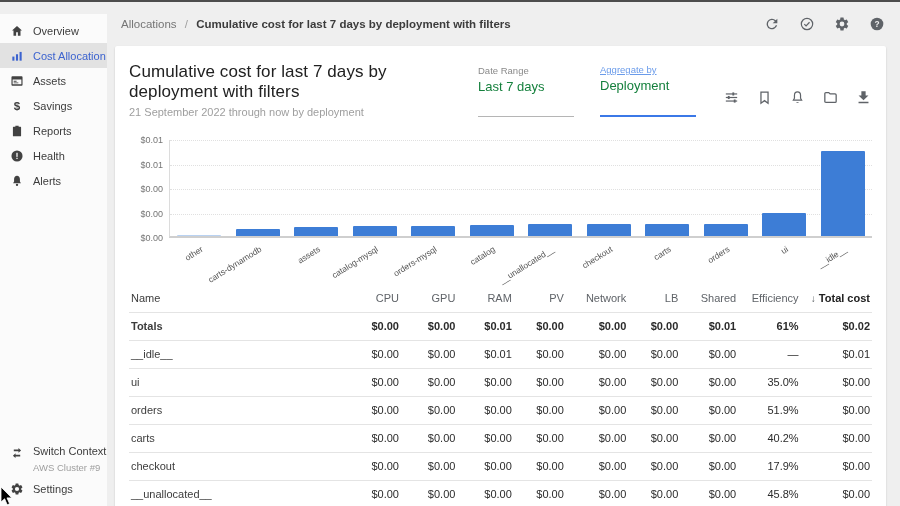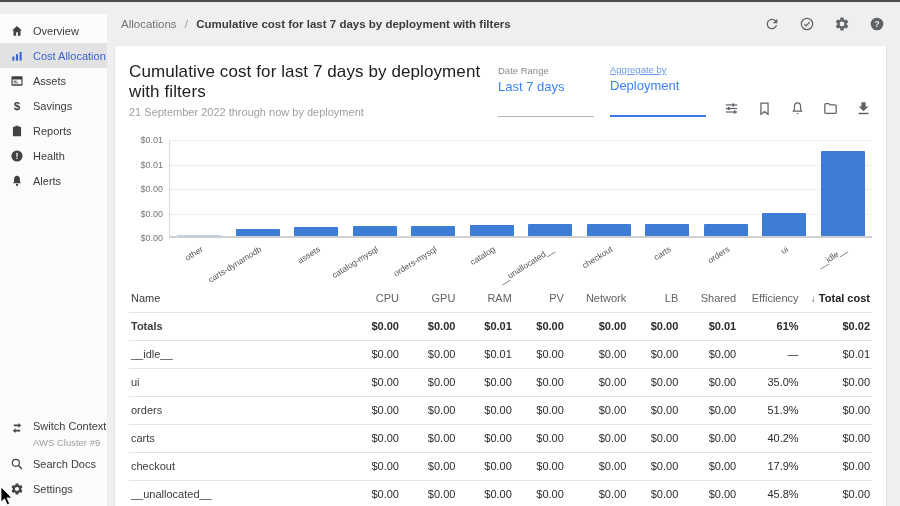--- a/index.html
+++ b/index.html
@@ -32,24 +32,24 @@
   .topbar-icons { display:flex; gap:17px; align-items:center; }
   .tb-btn { width:18px; height:18px; color:#5f6368; cursor:pointer; display:flex; align-items:center; justify-content:center; }
   .tb-btn svg { width:16px; height:16px; }
 
   
   .card { background:#fff; margin:0 14px 0 8px; box-shadow:0 1px 2px rgba(0,0,0,.18); border-radius:2px;
           padding:16px 14px 0 14px; height:600px; }
   .card-head { display:flex; justify-content:space-between; align-items:flex-start; }
   .page-title { font-size:17px; font-weight:500; color:#212121; letter-spacing:.1px; }
   .page-subtitle { font-size:11px; color:#9e9e9e; margin-top:4px; }
-  .controls { display:flex; align-items:flex-end; gap:16px; padding-top:2px; }
+  .controls { display:flex; align-items:center; gap:26px; padding-top:2px; }
   .field { width:96px; }
   .field .flabel { font-size:9.5px; margin-bottom:3px; }
-  .field .fvalue { font-size:13px; color:#3b82f6; padding-bottom:22px; cursor:pointer; }
+  .field .fvalue { font-size:13px; color:#15803d; padding-bottom:22px; cursor:pointer; }
   .field.date .flabel { color:#8a8a8a; }
   .field.date .fvalue { border-bottom:1px solid #b5b5b5; }
   .field.aggregate .flabel { color:#6a9bea;text-decoration:underline; }
   .field.aggregate .fvalue { border-bottom:2px solid #3b78e7; }
   .control-icons { display:flex; gap:15px; margin-top:13px; }
   .ci-btn { width:18px; height:18px; color:#5f6368; cursor:pointer; display:flex; align-items:center; justify-content:center; }
   .ci-btn svg { width:17px; height:17px; }
 
   
   .chart { display:flex; margin-top:22px; height:140px; }
@@ -148,31 +148,20 @@
       </nav>
     <div class="side-footer" id="side-footer">
         <div class="side-item two-line">
           <span class="icn">
             <svg viewBox="0 0 24 24" fill="currentColor">
               <path d="M14.5 3.5 19 7.5l-4.5 4V9H6.5V6h8Z"></path>
               <path d="M9.5 12.5 5 16.5l4.5 4V18h8v-3h-8Z"></path>
             </svg>
           </span>
           <span class="txt2"><span class="lbl">Switch Context</span><span class="sub">AWS Cluster #9</span></span>
-        </div>
-        <div class="side-item">
-          <span class="icn">
-            <svg viewBox="0 0 24 24" fill="currentColor">
-              <circle cx="10" cy="10" r="6" fill="none" stroke="currentColor" stroke-width="2"></circle>
-              <line x1="14.6" y1="14.6" x2="20.5" y2="20.5" stroke="currentColor" stroke-width="2.4"></line>
-            </svg>
-          </span>
-          <span class="txt2">
-            <span class="lbl">Search Docs</span>
-          </span>
         </div>
         <div class="side-item">
           <span class="icn">
             <svg viewBox="0 0 24 24" fill="currentColor">
               <path d="M19.14 12.94c.04-.3.06-.61.06-.94s-.02-.64-.07-.94l2.03-1.58a.49.49 0 0 0 .12-.61l-1.92-3.32a.49.49 0 0 0-.59-.22l-2.39.96c-.5-.38-1.03-.7-1.62-.94l-.36-2.54a.48.48 0 0 0-.48-.41h-3.84c-.24 0-.43.17-.47.41l-.36 2.54c-.59.24-1.13.57-1.62.94l-2.39-.96a.49.49 0 0 0-.59.22L2.74 8.87c-.12.21-.08.47.12.61l2.03 1.58c-.05.3-.09.63-.09.94s.02.64.07.94l-2.03 1.58a.49.49 0 0 0-.12.61l1.92 3.32c.12.22.37.29.59.22l2.39-.96c.5.38 1.03.7 1.62.94l.36 2.54c.05.24.24.41.48.41h3.84c.24 0 .44-.17.47-.41l.36-2.54c.59-.24 1.13-.56 1.62-.94l2.39.96c.22.08.47 0 .59-.22l1.92-3.32a.49.49 0 0 0-.12-.61l-2.01-1.58ZM12 15.6A3.6 3.6 0 1 1 12 8.4a3.6 3.6 0 0 1 0 7.2Z"></path>
             </svg>
           </span>
           <span class="txt2">
             <span class="lbl">Settings</span>
           </span>

